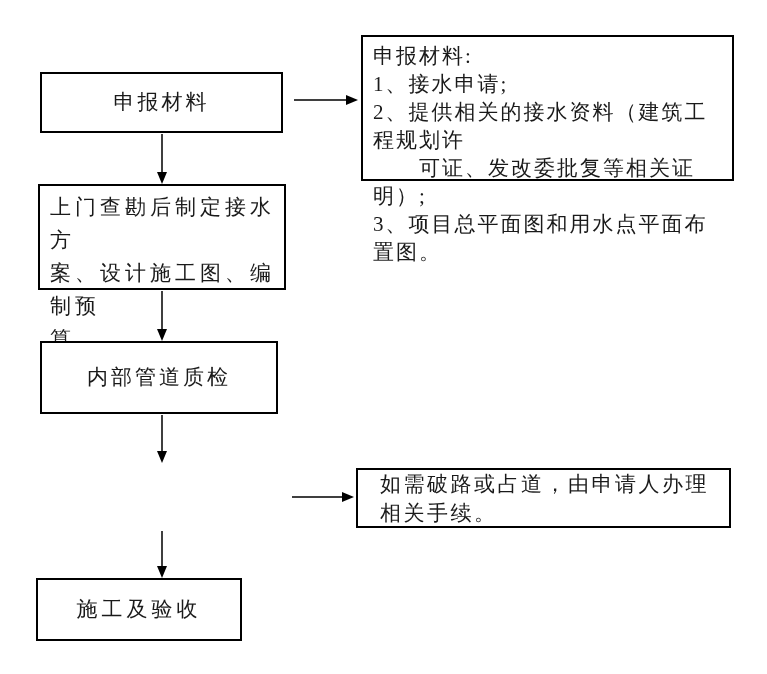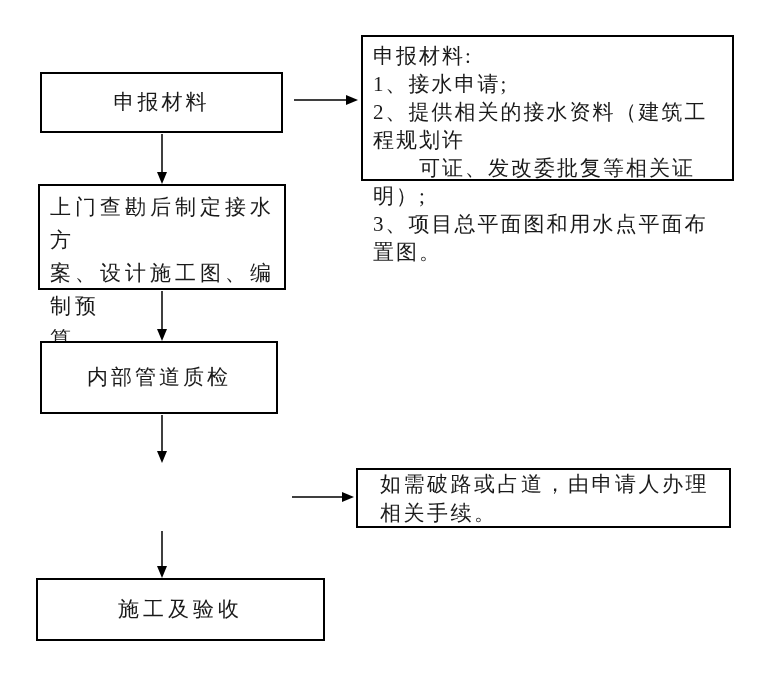--- a/index.html
+++ b/index.html
@@ -26,21 +26,21 @@
     justify-content: center;
     text-align: center;
   }
   .prelines { white-space: pre-line; }
 
   
   #box-accept       { left: 40px;  top: 72px;  width: 243px; height: 61px;  letter-spacing: 3px; }
   #box-survey       { left: 38px;  top: 184px; width: 248px; height: 106px; padding: 5px 4px 1px 10px; line-height: 33px; letter-spacing: 4px; }
   #box-inspection   { left: 40px;  top: 341px; width: 238px; height: 73px;  letter-spacing: 3px; }
   #box-contract     { left: 37px;  top: 463px; width: 246px; height: 66px;  line-height: 30px; letter-spacing: 2px; }
-  #box-construction { left: 36px;  top: 578px; width: 289px; height: 63px;  letter-spacing: 4px; }
+  #box-construction { left: 36px;  top: 578px; width: 206px; height: 63px;  letter-spacing: 4px; }
 
   
   #box-materials    { left: 361px; top: 35px;  width: 373px; height: 146px; padding: 5px 6px 0 10px; line-height: 28px; letter-spacing: 2px; }
   #box-roadwork     { left: 356px; top: 468px; width: 375px; height: 60px;  display: flex; align-items: flex-start; padding-left: 22px; letter-spacing: 2.5px; }
 
   
   .hline { position: absolute; height: 2px; background: #3f3f3f; }
   .vline { position: absolute; width: 2px;  background: #3f3f3f; }
 
   

